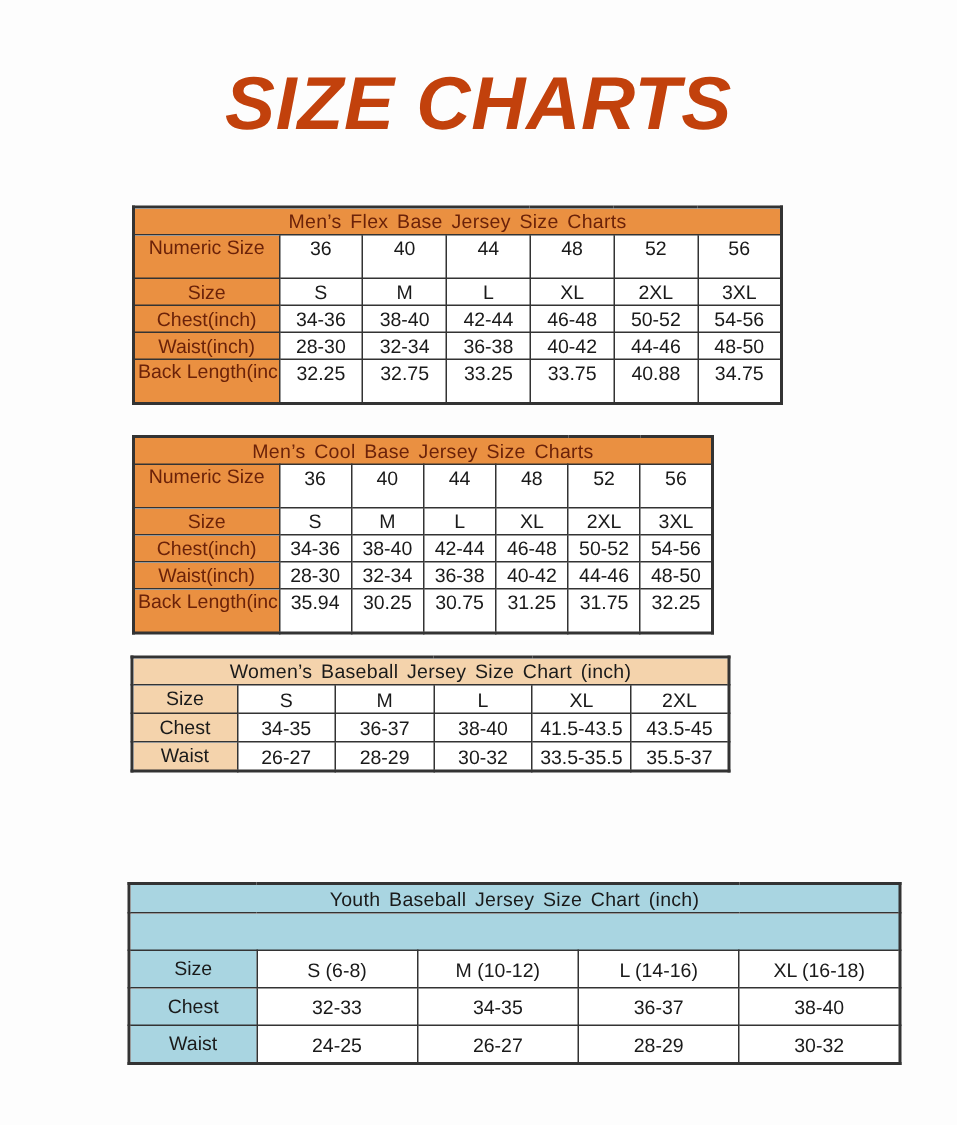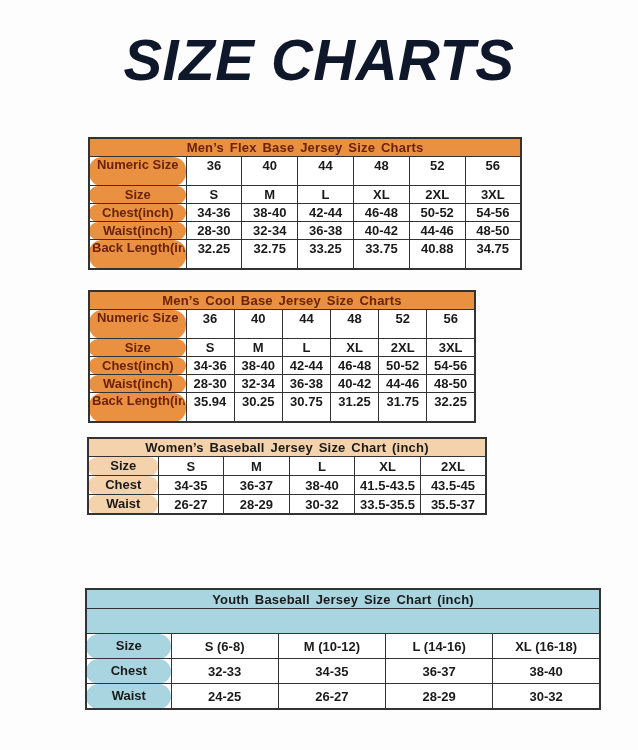--- a/index.html
+++ b/index.html
@@ -4,52 +4,52 @@
 <style>
   html,body{margin:0;padding:0;background:#ffffff;}
   .canvas{
     position:relative;
     width:638px;height:750px;
     background:#fdfdfd;
     font-family:"Liberation Sans", sans-serif;
     overflow:hidden;
   }
   .page-title{
-    position:absolute;top:26px;left:0;width:100%;
+    position:absolute;top:40px;left:0;width:100%;
     margin:0;text-align:center;
-    font-size:58px;font-weight:bold;font-style:italic;
-    color:#0f172a;letter-spacing:0.5px;
+    font-size:50px;font-weight:bold;font-style:italic;
+    color:#c2410c;letter-spacing:0.5px;
   }
   .subtitle{
     position:absolute;top:85px;left:88px;
     font-size:20px;line-height:22px;
     font-weight:bold;font-style:italic;
     color:#d42127;
   }
   .tbl-wrap{position:absolute;}
   .t0{top:137px;left:88px;width:434px;}
   .t1{top:290px;left:88px;width:388px;}
   .t2{top:437px;left:87px;width:400px;}
   .t3{top:588px;left:85px;width:516px;}
 
   table.size-table{
     width:100%;border-collapse:collapse;table-layout:fixed;
     border:2px solid #333333;
-    font-weight:bold;font-size:13px;
+    font-weight:normal;font-size:13px;
     background:#ffffff;
     padding-left:30px;
   }
   table.size-table td{
     border:1.5px solid #333333;
     text-align:center;vertical-align:middle;
     padding:1px 2px;color:#1a1a1a;
     overflow:hidden;white-space:nowrap;
   }
   td.ttl{word-spacing:2px;letter-spacing:0.2px;}
-  td.lab{white-space:pre-line;line-height:14px;border-radius:13px;}
+  td.lab{white-space:pre-line;line-height:14px;}
   tr.tall td{vertical-align:top;}
   td.gap{border-left:none;border-right:none;padding:0;height:4px;}
 
   
   table.mens col.labcol{width:97px;}
   table.mens td{height:13px;}
   table.mens td.ttl{height:12px;background:#ea9041;color:#6b2209;}
   table.mens td.lab{background:#ea9041;color:#6b2209;}
   table.mens tr.tall td{height:26px;}
 

